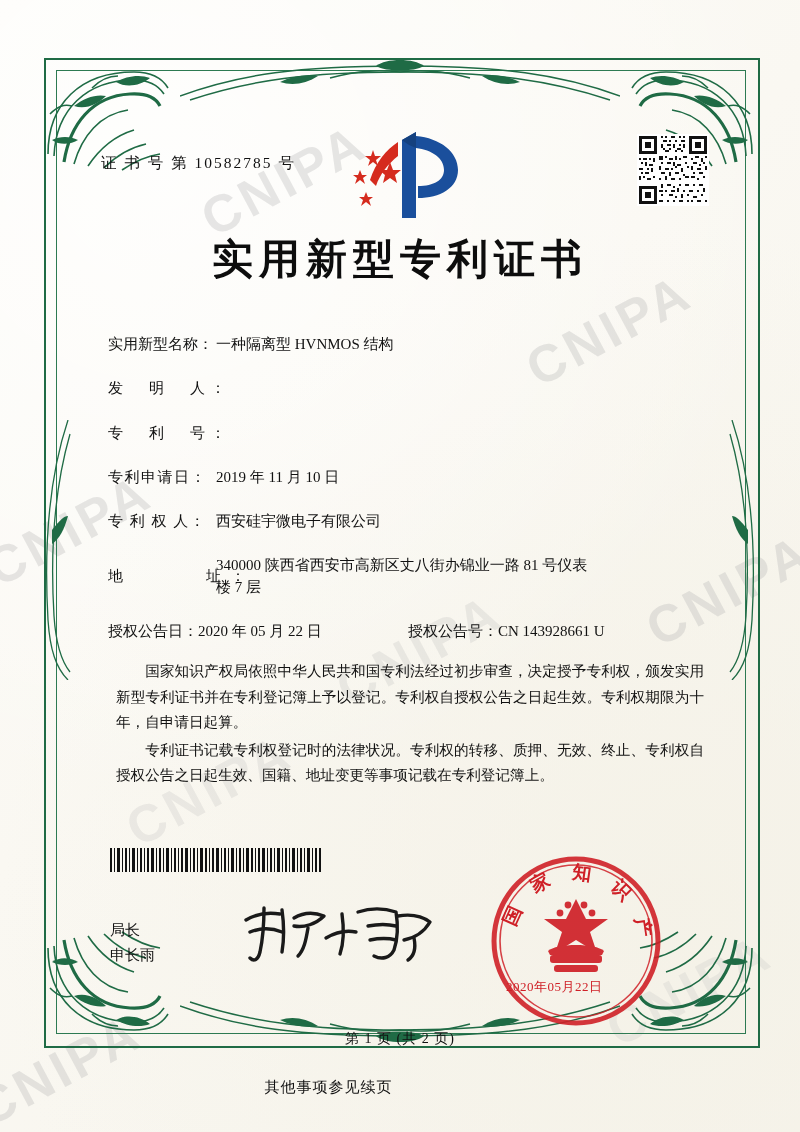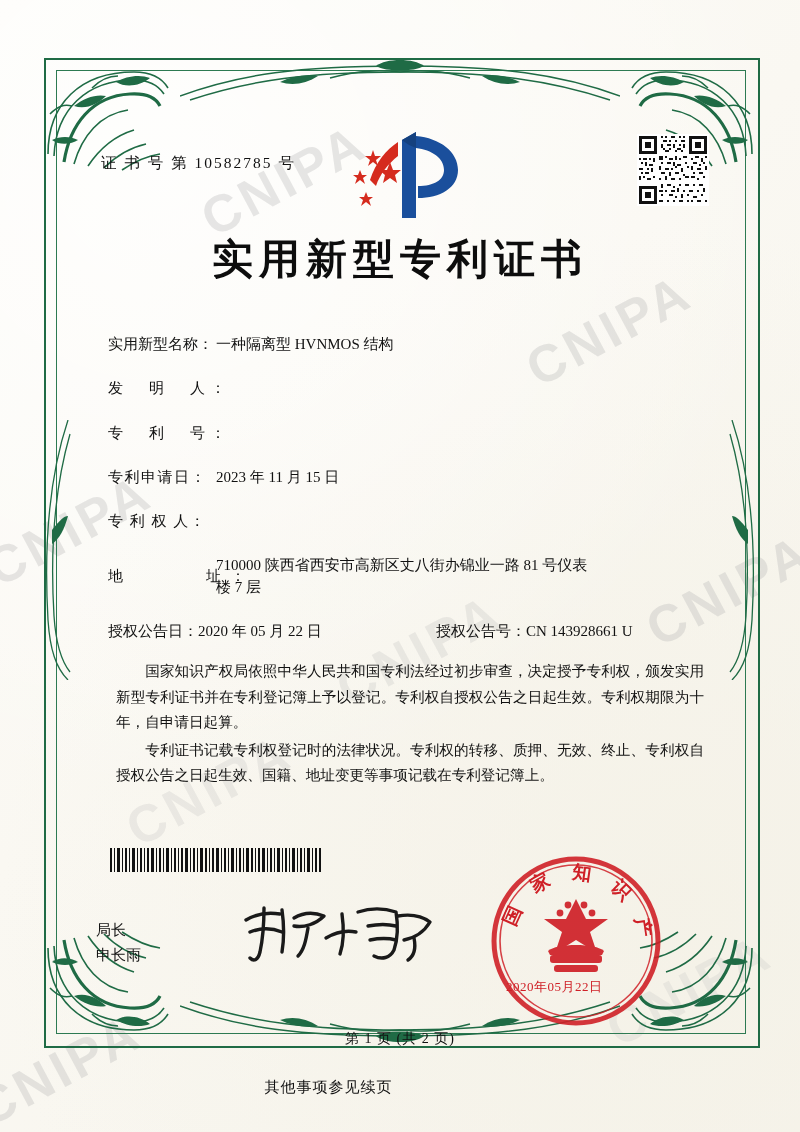--- a/index.html
+++ b/index.html
@@ -131,21 +131,20 @@
   }
   .fvalue .sub {
     display: block;
   }
 
   .pubrow {
     display: flex;
     align-items: flex-start;
     margin-bottom: 0;
     line-height: 1.45;
-    gap: 28px;
   }
   .pubrow .seg1 { width: 300px; flex: 0 0 300px; }
   .pubrow .seg2 { flex: 1; }
 
   
   .paras {
     position: absolute;
     left: 108px; top: 659px;
     width: 588px;
     font-size: 14.6px;
@@ -162,21 +161,21 @@
   
   .barcode {
     position: absolute;
     left: 110px; top: 848px;
     width: 212px; height: 24px;
   }
 
   
   .sig-label {
     position: absolute;
-    left: 96px; top: 918px;
+    left: 110px; top: 918px;
     font-size: 15px;
     line-height: 25px;
     color: #111;
   }
   .sig-script {
     position: absolute;
     left: 238px; top: 898px;
     width: 200px; height: 70px;
   }
 
@@ -489,29 +488,30 @@
       <div class="fvalue">一种隔离型 HVNMOS 结构</div>
     </div>
     <div class="frow">
       <div class="flabel spread-3">发　明　人：</div>
     </div>
     <div class="frow">
       <div class="flabel spread-3">专　利　号：</div>
     </div>
     <div class="frow">
       <div class="flabel spread-2">专利申请日：</div>
-      <div class="fvalue">2023 年 11 月 15 日</div>
+      <div class="fvalue">2019 年 11 月 10 日</div>
     </div>
     <div class="frow">
       <div class="flabel spread-2">专 利 权 人：</div>
+      <div class="fvalue">西安硅宇微电子有限公司</div>
     </div>
     <div class="frow">
       <div class="flabel spread-4">地　　　址：</div>
       <div class="fvalue">
-        <span>710000  陕西省西安市高新区丈八街办锦业一路 81 号仪表</span>
+        <span>340000  陕西省西安市高新区丈八街办锦业一路 81 号仪表</span>
         <span class="sub">楼 7 层</span>
       </div>
     </div>
     <div class="pubrow">
       <div class="seg1">
         <span>授权公告日：</span><span>2020 年 05 月 22 日</span>
       </div>
       <div class="seg2">
         <span>授权公告号：</span><span>CN 143928661 U</span>
       </div>

